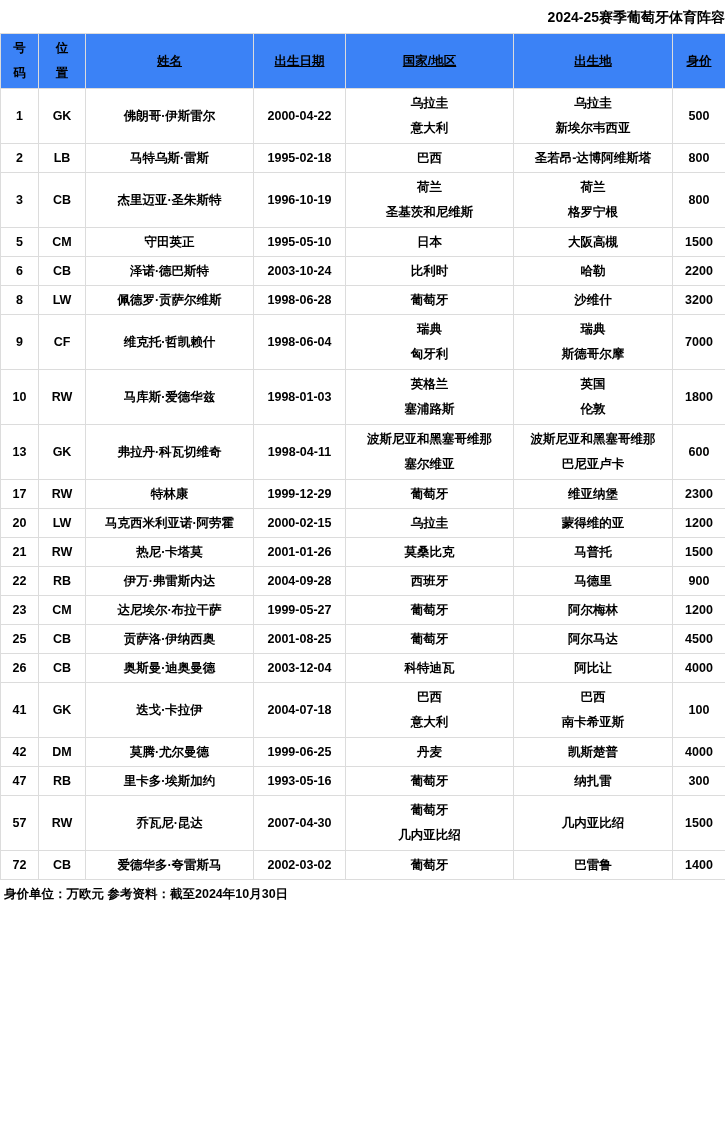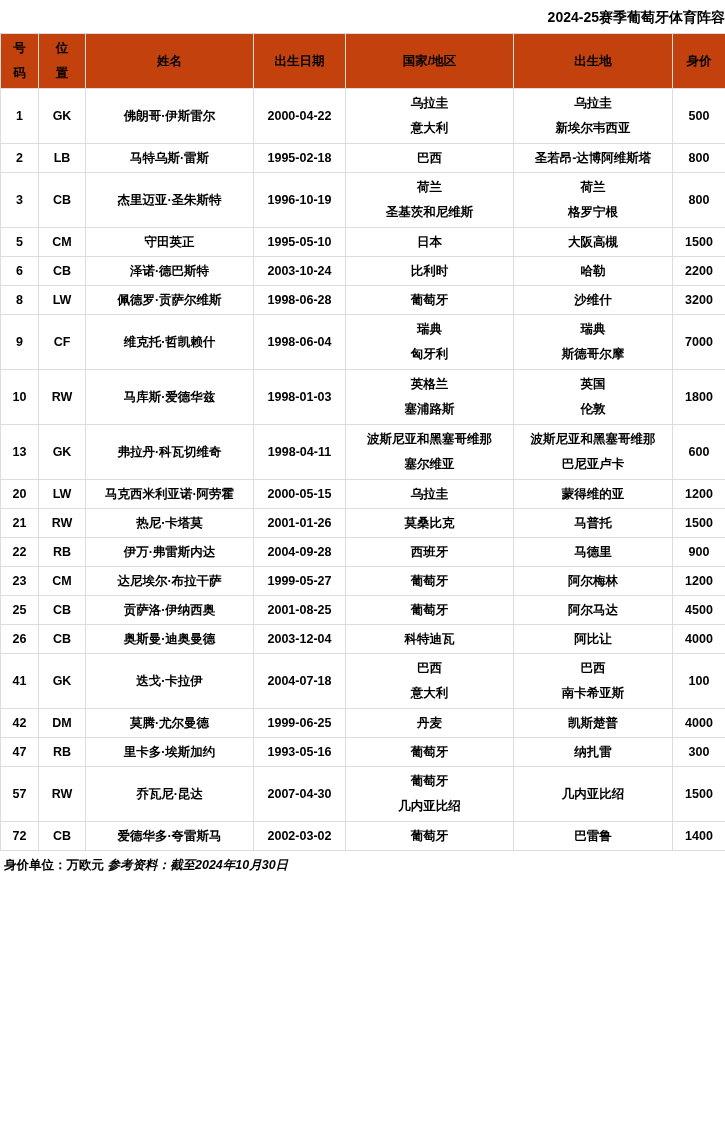--- a/index.html
+++ b/index.html
@@ -29,22 +29,23 @@
   table.squad td {
     border: 1px solid #dcdcdc;
     text-align: center;
     vertical-align: middle;
     font-size: 12.5px;
     font-weight: 700;
     padding: 2px 3px;
     overflow: hidden;
   }
   table.squad th {
-    background: #c2410c;
+    background: #3b82f6;
     line-height: 25px;
+    text-decoration: underline;
   }
   table.squad td {
     height: 24px;
     line-height: 24px;
   }
   
   th .stack {
     display: inline-block;
     width: 1.05em;
     word-break: break-all;
@@ -52,21 +53,20 @@
   }
   td .line {
     line-height: 25px;
   }
   .footer-note {
     font-size: 12.5px;
     line-height: 16px;
     padding: 6px 4px 0 4px;
   }
   .footer-note .ref {
-    font-style: italic;
   }
 </style>
 </head>
 <body>
 
 <div class="page-title">2024-25赛季葡萄牙体育阵容</div>
 
 <table class="squad">
   <colgroup>
     <col style="width:38px">
@@ -194,24 +194,33 @@
           <div class="line">波斯尼亚和黑塞哥维那</div>
           <div class="line">塞尔维亚</div>
         </td>
     <td>
           <div class="line">波斯尼亚和黑塞哥维那</div>
           <div class="line">巴尼亚卢卡</div>
         </td>
     <td>600</td>
   </tr>
       <tr>
+    <td>17</td>
+    <td>RW</td>
+    <td>特林康</td>
+    <td>1999-12-29</td>
+    <td>葡萄牙</td>
+    <td>维亚纳堡</td>
+    <td>2300</td>
+  </tr>
+      <tr>
     <td>20</td>
     <td>LW</td>
     <td>马克西米利亚诺·阿劳霍</td>
-    <td>2000-05-15</td>
+    <td>2000-02-15</td>
     <td>乌拉圭</td>
     <td>蒙得维的亚</td>
     <td>1200</td>
   </tr>
       <tr>
     <td>21</td>
     <td>RW</td>
     <td>热尼·卡塔莫</td>
     <td>2001-01-26</td>
     <td>莫桑比克</td>

